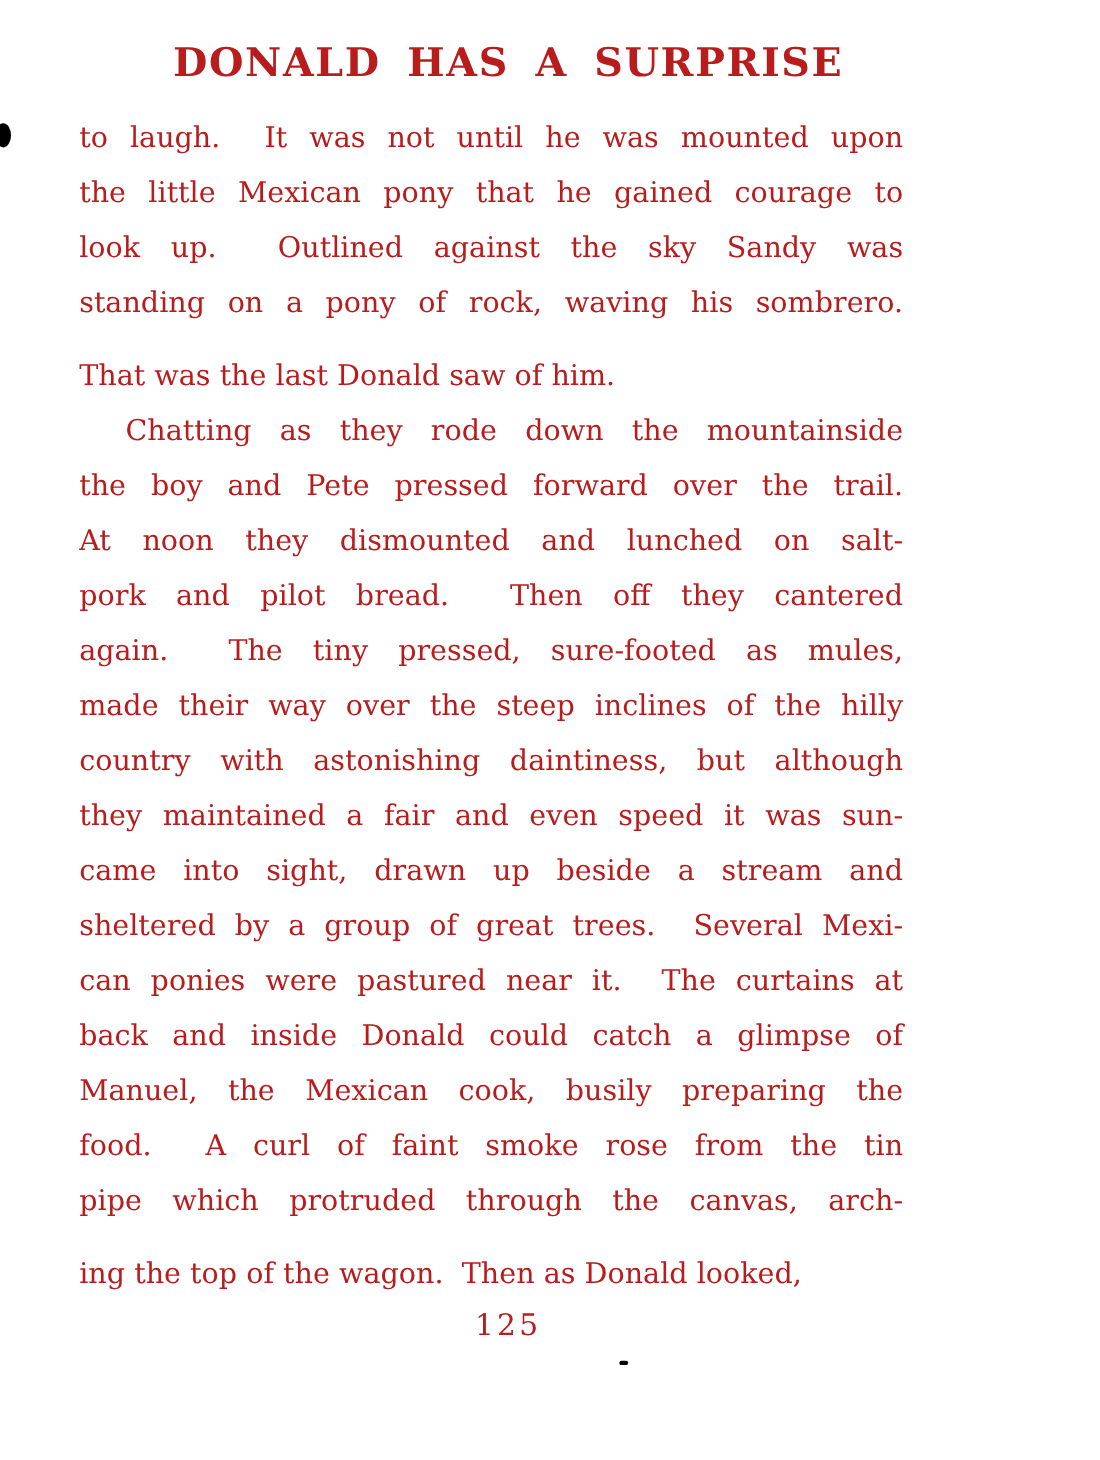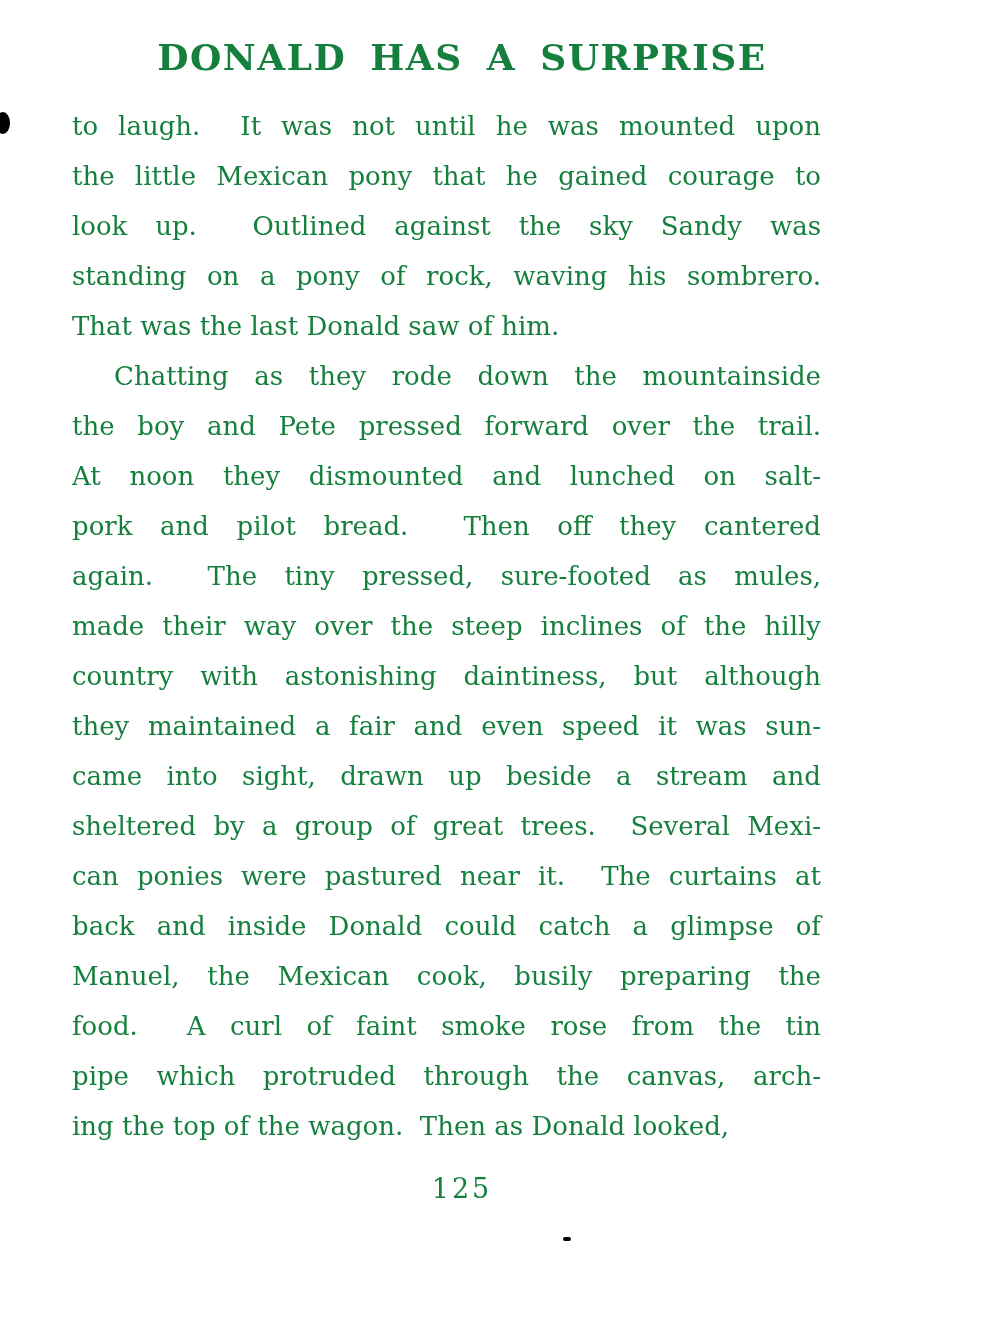--- a/index.html
+++ b/index.html
@@ -5,21 +5,21 @@
   html, body {
     margin: 0;
     padding: 0;
     background: #ffffff;
   }
   .page {
     position: relative;
     width: 924px;
     height: 1327px;
     background: #ffffff;
-    color: #15803d;
+    color: #b91c1c;
     font-family: "DejaVu Serif", serif;
     overflow: hidden;
   }
   .title {
     margin: 36px 0 0 0;
     text-align: center;
     font-size: 36px;
     font-weight: bold;
     letter-spacing: 1.5px;
     word-spacing: 10px;
@@ -31,26 +31,27 @@
     font-size: 26px;
     line-height: 50px;
   }
   .line {
     text-align: justify;
     text-align-last: justify;
     white-space: pre-wrap;
   }
   .line.end {
     text-align-last: left;
+    margin-top: 16px;
   }
   .line.indent {
     text-indent: 42px;
   }
   .page-number {
-    margin-top: 22px;
+    margin-top: 7px;
     text-align: center;
     font-size: 27px;
     letter-spacing: 3px;
   }
   .artifact {
     position: absolute;
     background: #000;
   }
   .artifact.edge-blob {
     left: -4px;

